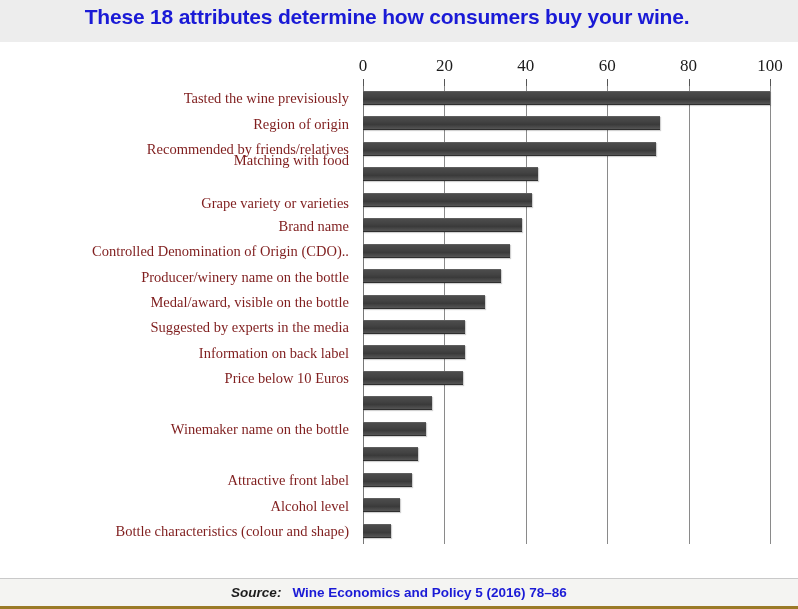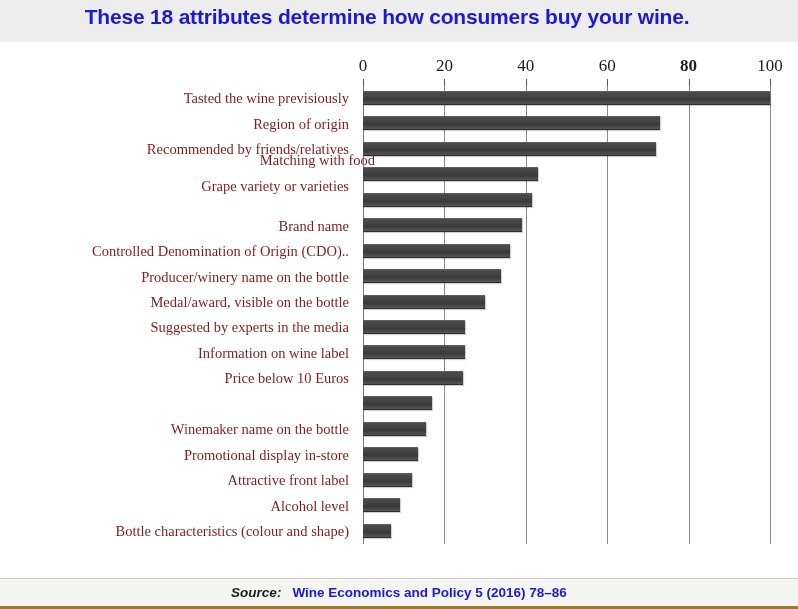--- a/index.html
+++ b/index.html
@@ -140,52 +140,49 @@
   <div class="cat-labels">
       <div class="cat-row" style="top: 0px;">
         <span class="cat-label">Tasted the wine previsiously</span>
       </div>
       <div class="cat-row" style="top: 25.4444px;">
         <span class="cat-label">Region of origin</span>
       </div>
       <div class="cat-row" style="top: 50.8889px;">
         <span class="cat-label">Recommended by friends/relatives</span>
       </div>
-      <div class="cat-row" style="top: 62px; margin-left: 26px;">
+      <div class="cat-row" style="top: 62px;">
         <span class="cat-label">Matching with food</span>
       </div>
-      <div class="cat-row" style="top: 88px; text-align: right;">
+      <div class="cat-row" style="top: 105px; text-align: right;">
         <span class="cat-label">Grape variety or varieties</span>
       </div>
       <div class="cat-row" style="top: 127.222px;">
         <span class="cat-label">Brand name</span>
       </div>
       <div class="cat-row" style="top: 152.667px;">
         <span class="cat-label">Controlled Denomination of Origin (CDO)..</span>
       </div>
       <div class="cat-row" style="top: 178.111px;">
         <span class="cat-label">Producer/winery name on the bottle</span>
       </div>
       <div class="cat-row" style="top: 229px;">
         <span class="cat-label">Suggested by experts in the media</span>
       </div>
       <div class="cat-row" style="top: 203.556px;">
         <span class="cat-label">Medal/award, visible on the bottle</span>
       </div>
       <div class="cat-row" style="top: 254.444px;">
-        <span class="cat-label">Information on wine label</span>
+        <span class="cat-label">Information on back label</span>
       </div>
       <div class="cat-row" style="top: 279.889px;">
         <span class="cat-label">Price below 10 Euros</span>
       </div>
       <div class="cat-row" style="top: 330.778px;">
         <span class="cat-label">Winemaker name on the bottle</span>
-      </div>
-      <div class="cat-row" style="top: 356.222px;">
-        <span class="cat-label">Promotional display in-store</span>
       </div>
       <div class="cat-row" style="top: 381.667px;">
         <span class="cat-label">Attractive front label</span>
       </div>
       <div class="cat-row" style="top: 407.111px;">
         <span class="cat-label">Alcohol level</span>
       </div>
       <div class="cat-row" style="top: 432.556px; text-align: center;">
         <span class="cat-label">Bottle characteristics (colour and shape)</span>
       </div>
@@ -203,21 +200,21 @@
     <div class="ticks">
         <div class="tick-mark" style="left: 0px;"></div>
         <div class="tick-label" style="left: 0px;">0</div>
         <div class="tick-mark" style="left: 81.4px;"></div>
         <div class="tick-label" style="left: 81.4px;">20</div>
         <div class="tick-mark" style="left: 162.8px;"></div>
         <div class="tick-label" style="left: 162.8px;">40</div>
         <div class="tick-mark" style="left: 244.2px;"></div>
         <div class="tick-label" style="left: 244.2px;">60</div>
         <div class="tick-mark" style="left: 325.6px;"></div>
-        <div class="tick-label" style="left: 325.6px; font-weight: bold;">80</div>
+        <div class="tick-label" style="left: 325.6px;">80</div>
         <div class="tick-mark" style="left: 407px;"></div>
         <div class="tick-label" style="left: 407px;">100</div>
       </div>
     <div class="bars">
         <div class="bar-row" style="top: 0px; width: 407px;">
           <div class="bar" style="width: 407px;"></div>
         </div>
         <div class="bar-row" style="top: 25.4444px; width: 407px;">
           <div class="bar" style="width: 297.11px;"></div>
         </div>

